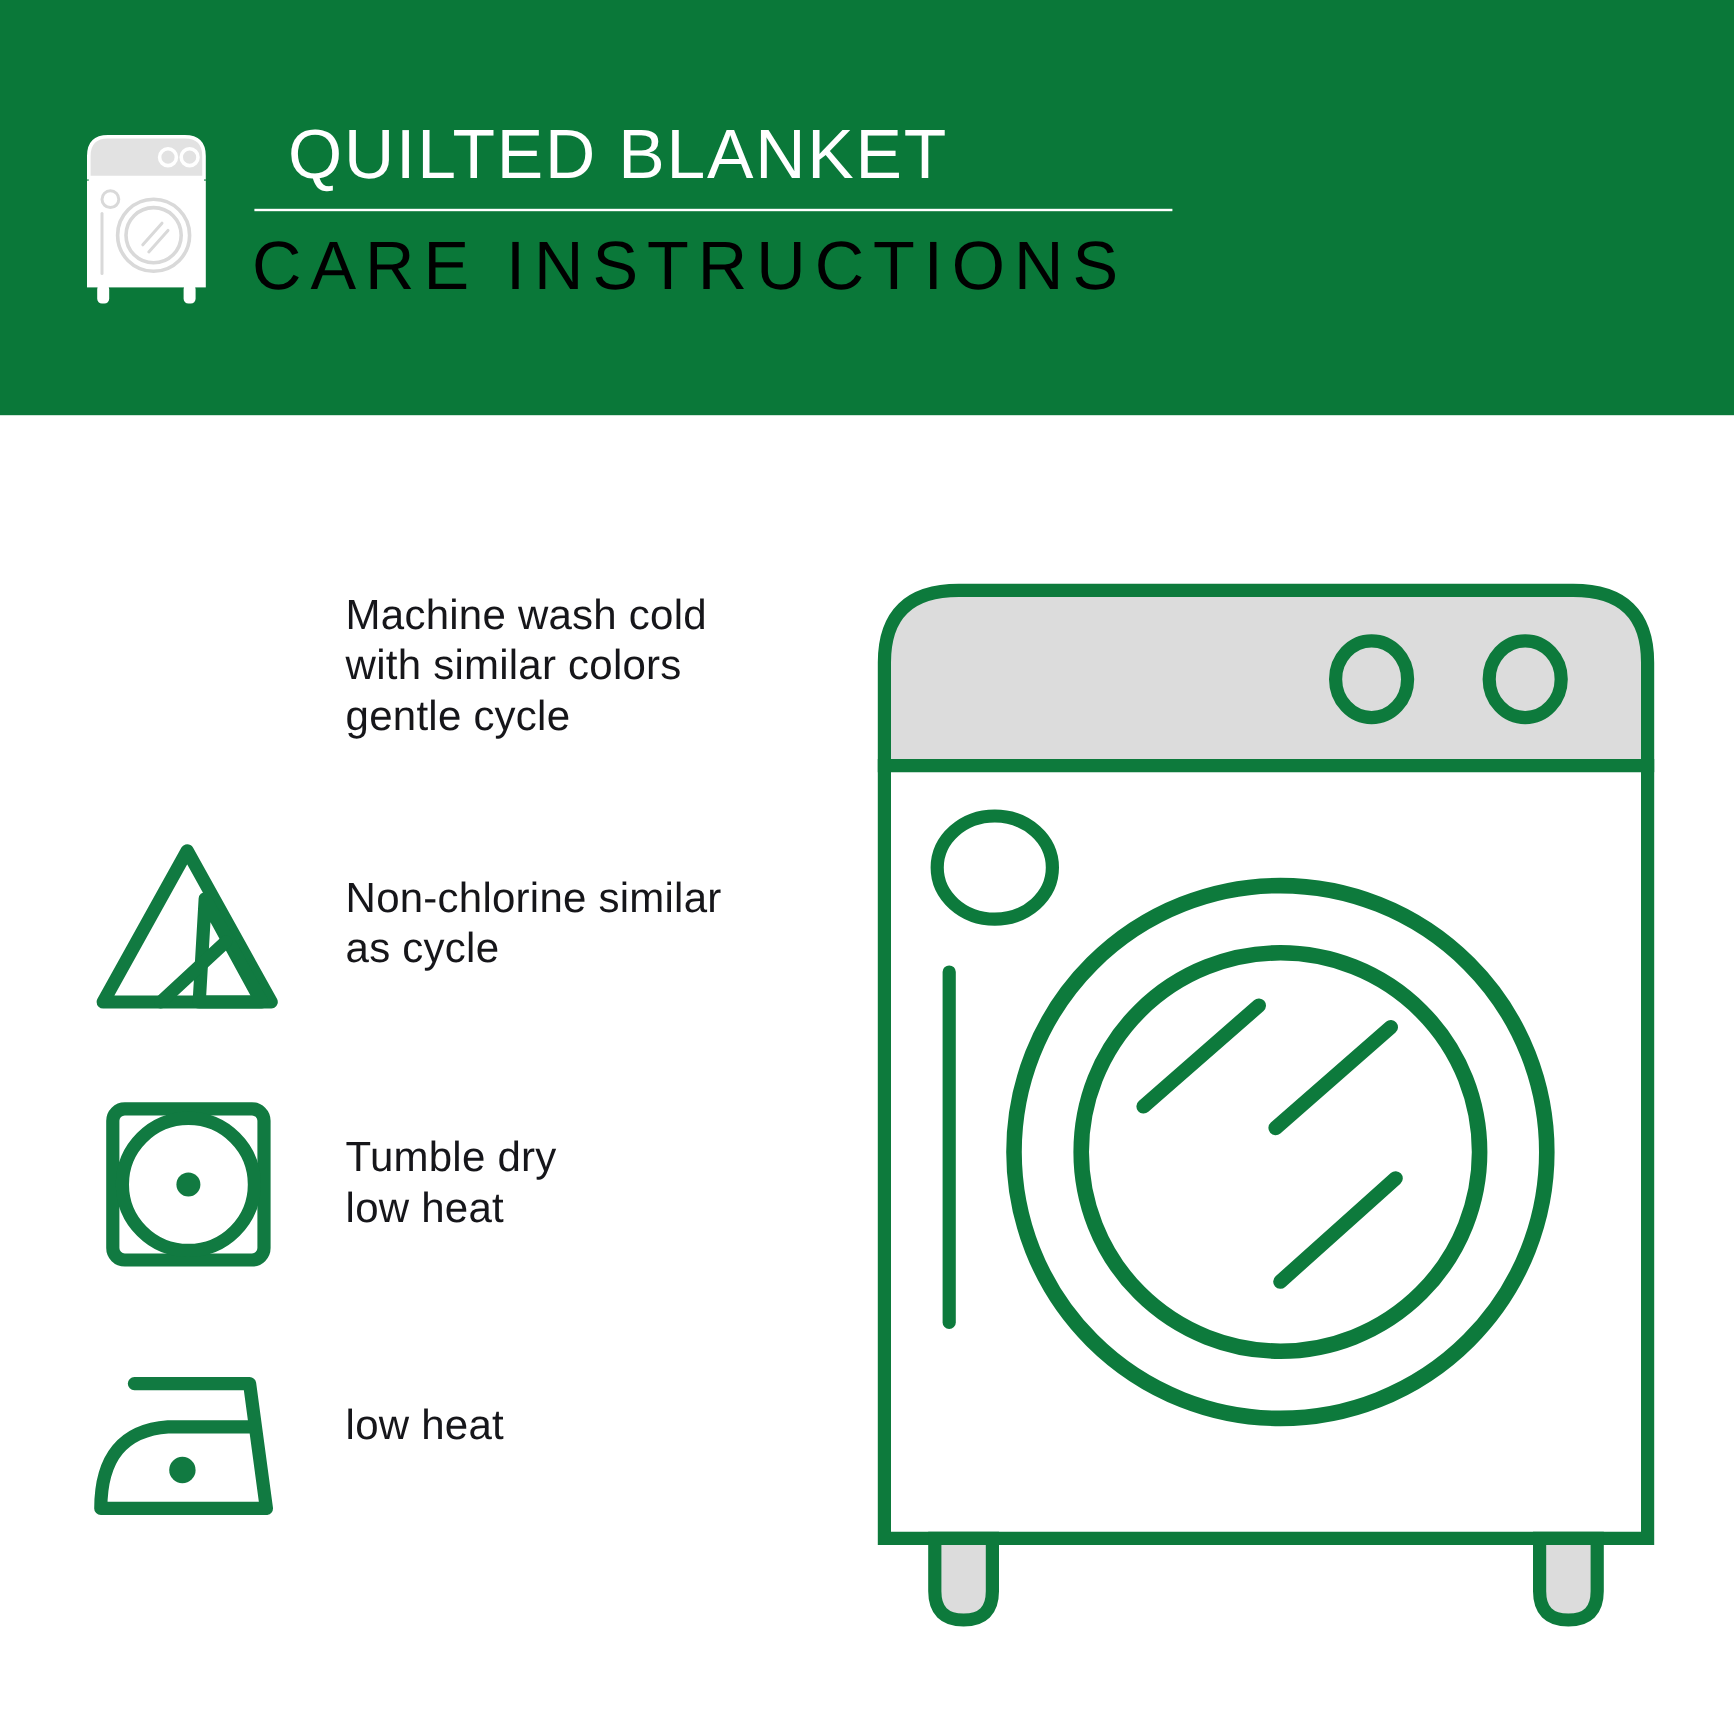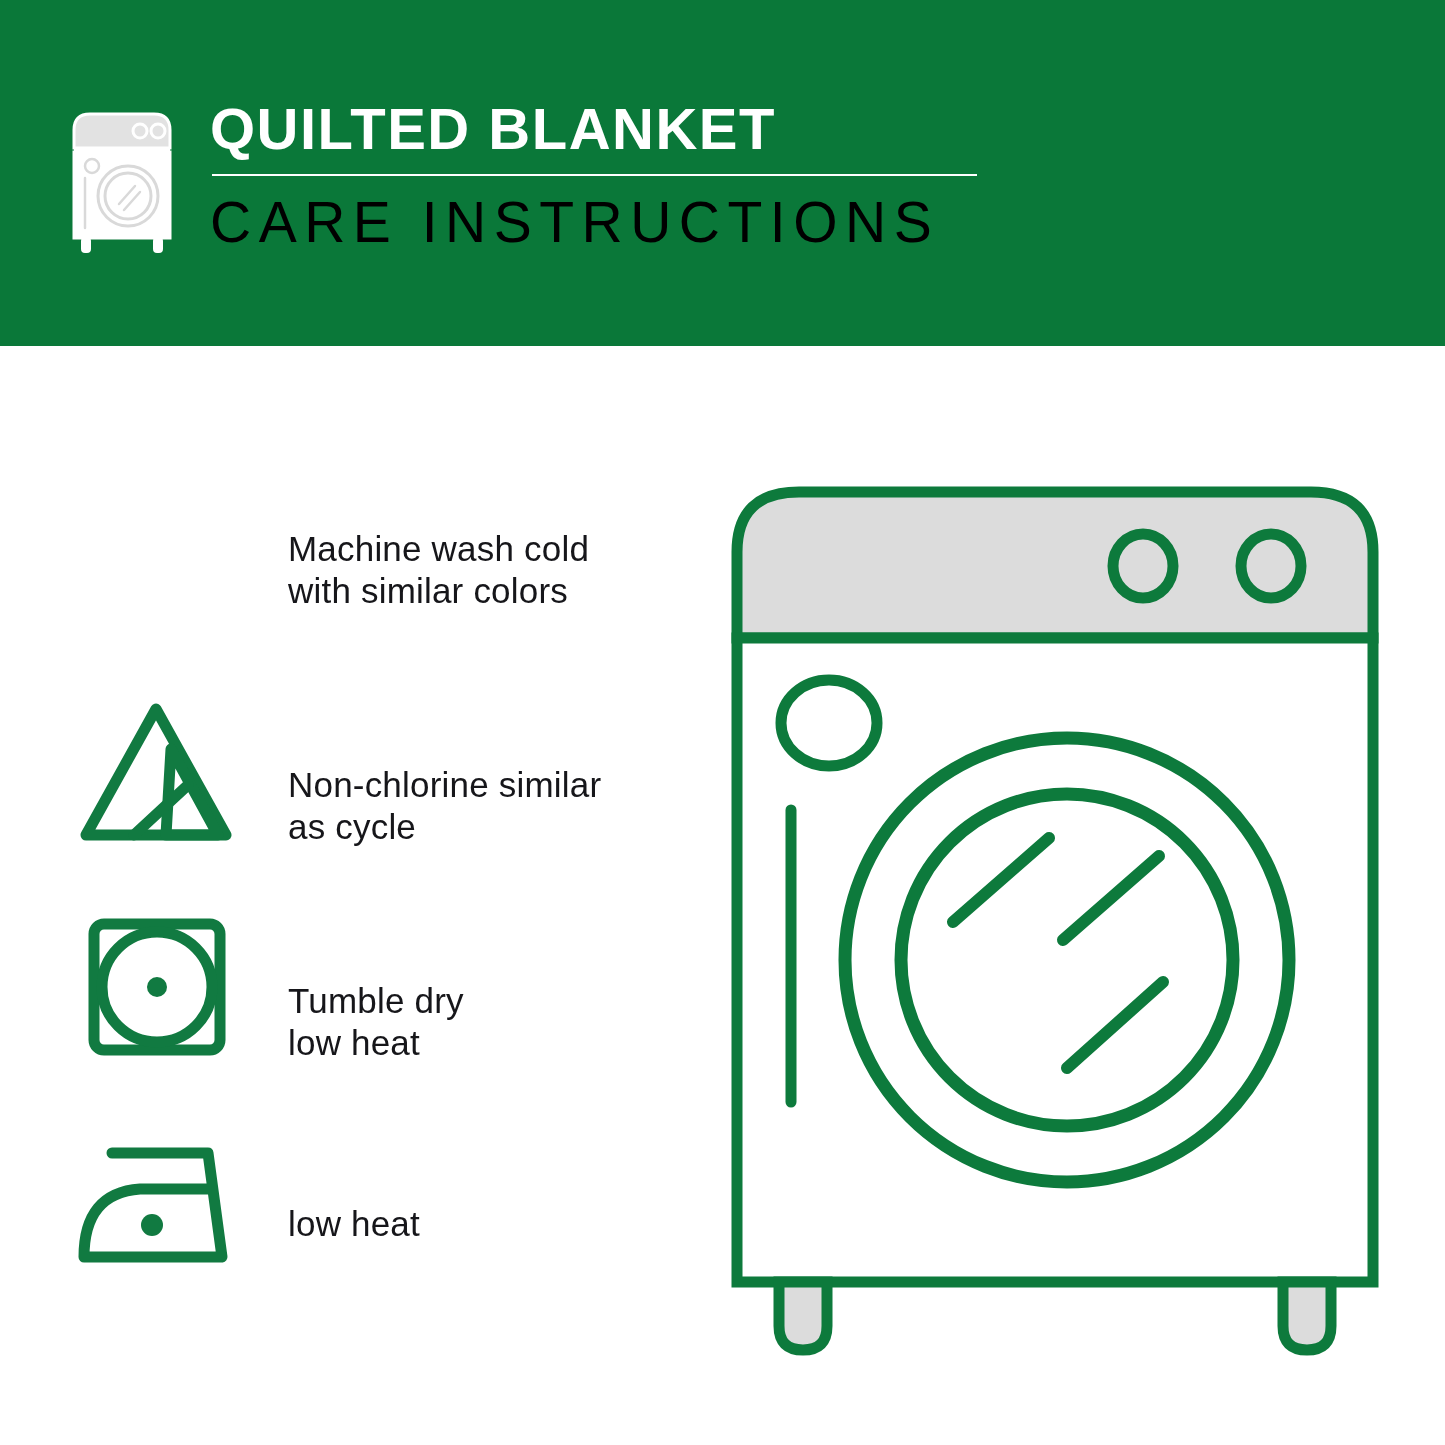--- a/index.html
+++ b/index.html
@@ -44,24 +44,25 @@
   #header-titles {
     position: absolute;
     left: 148px;
     top: 0;
     width: 836px;
   }
   #title-main {
     color: #ffffff;
     font-family: "Liberation Sans", sans-serif;
     font-size: 58px;
-    font-weight: 700;
+    font-weight: 400;
     letter-spacing: 1.5px;
     line-height: 66px;
     white-space: nowrap;
+    margin-left: 30px;
   }
   #title-divider {
     width: 765px;
     height: 2px;
     background: #ffffff;
     margin: 12px 0 14px 2px;
   }
   #title-sub {
     color: #000000;
     font-family: "Liberation Sans", sans-serif;
@@ -94,21 +95,20 @@
     position: absolute;
     left: 228px;
     top: 26px;
     width: 412px;
     color: #16161a;
     font-family: "Liberation Sans", sans-serif;
     font-size: 35px;
     font-weight: 400;
     line-height: 42px;
     letter-spacing: 0.2px;
-    margin-top: 36px;
   }
   .care-text .line {
     display: block;
     white-space: nowrap;
   }
 
   
   #care-row-0 .care-text { top: 22px; }
   #care-row-1 .care-icon { top: 12px; }
   #care-row-1 .care-text { top: 43px; }
@@ -167,20 +167,21 @@
 
     </div>
   </div>
 
   <div id="care-list">
 
     <div class="care-row" id="care-row-0">
       <div class="care-text">
         <span class="line">Machine wash cold</span>
         <span class="line">with similar colors</span>
+        <span class="line">gentle cycle</span>
       </div>
     </div>
 
     <div class="care-row" id="care-row-1">
       <div class="care-icon">
         <svg viewBox="0 0 190 165" width="190" height="165" aria-hidden="true">
           <path d="M88 12 L158 138 L18 138 Z" fill="none" stroke="#117a41" stroke-width="11" stroke-linejoin="round"></path>
           <path d="M103 52 L150 138 L98 138 Z" fill="none" stroke="#117a41" stroke-width="11" stroke-linejoin="round"></path>
           <line x1="120" y1="88" x2="66" y2="138" stroke="#117a41" stroke-width="11" stroke-linecap="round"></line>
         </svg>

